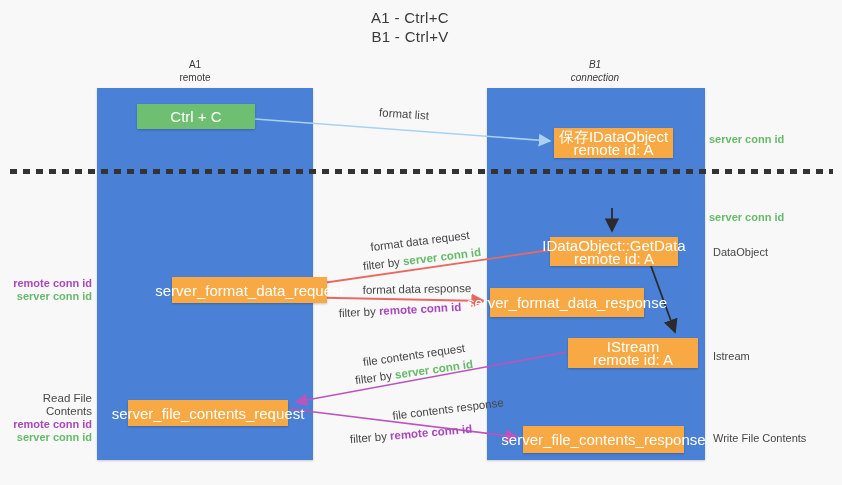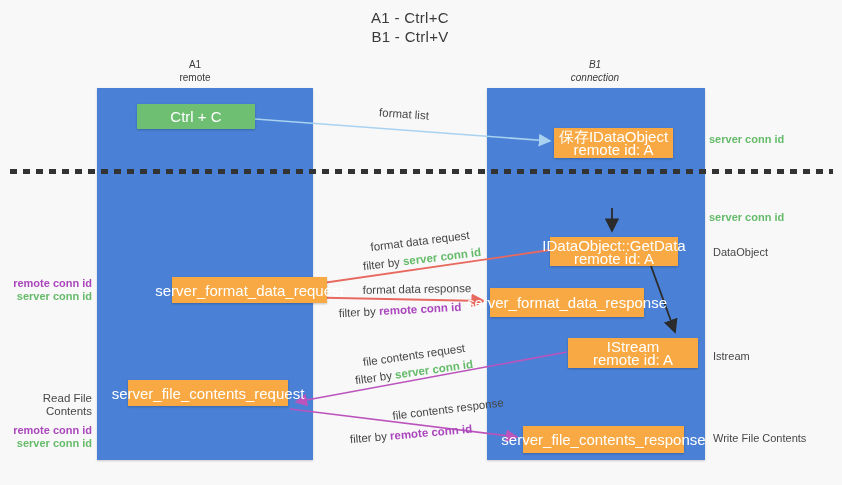--- a/index.html
+++ b/index.html
@@ -39,21 +39,21 @@
   .arrows{position:absolute;left:0;top:0;pointer-events:none;}
   .albl{
     position:absolute;white-space:nowrap;font-size:11.5px;color:#474747;
     transform:translate(-50%,-50%) rotate(var(--r,0deg));
   }
   .g{color:var(--text-green,#66bb6a);font-weight:700;}
   .p{color:var(--text-purple,#ab47bc);font-weight:700;}
   .side{position:absolute;white-space:nowrap;font-size:11px;line-height:13px;}
   .side.plain{font-size:11px;color:#474747;}
   .leftgroup{position:absolute;left:0;width:92px;text-align:right;font-size:11px;line-height:13px;}
-  .leftgroup .t{font-size:11.5px;color:#474747;margin-bottom:6px;}
+  .leftgroup .t{font-size:11.5px;color:#474747;margin-bottom:0;}
 </style>
 </head>
 <body>
 
 <div class="canvas">
 
   <div class="title">
     <div>A1 - Ctrl+C</div>
     <div>B1 - Ctrl+V</div>
   </div>
@@ -117,21 +117,21 @@
 
   <div class="box orange" style="left:490px;top:288px;width:154px;height:29px;">
     <div>server_format_data_response</div>
   </div>
 
   <div class="box orange" style="left:568px;top:338px;width:130px;height:30px;">
     <div>IStream</div>
     <div>remote id: A</div>
   </div>
 
-  <div class="box orange" style="left:128px;top:380px;width:160px;height:26px;">
+  <div class="box orange" style="left:128px;top:400px;width:160px;height:26px;">
     <div>server_file_contents_request</div>
   </div>
 
   <div class="box orange" style="left:523px;top:426px;width:161px;height:27px;">
     <div>server_file_contents_response</div>
   </div>
 
   <div class="albl" style="left:404px;top:114px;--r:4deg;">format list</div>
 
   <div class="albl" style="left:420px;top:241px;--r:-7deg;">format data request</div>

